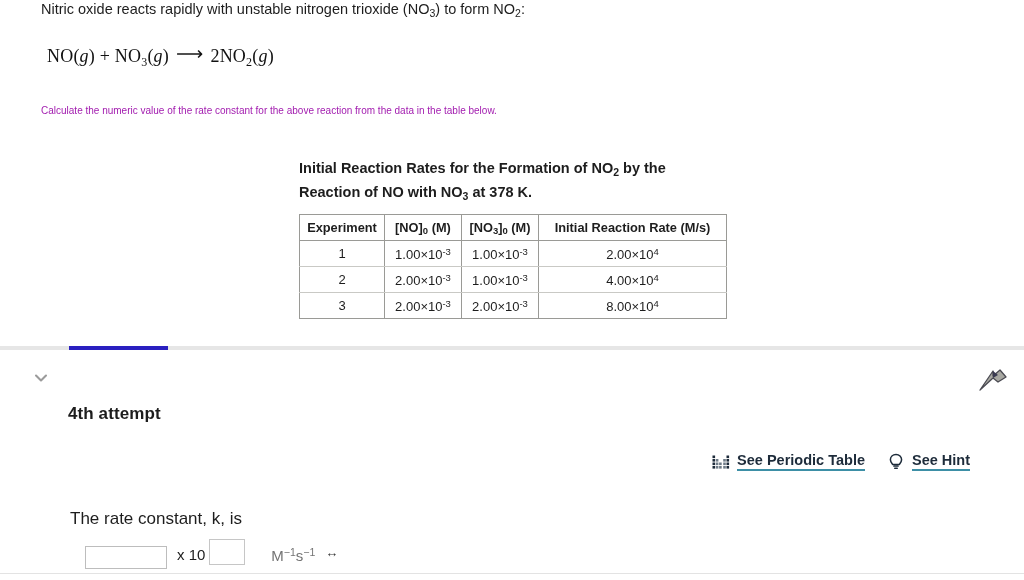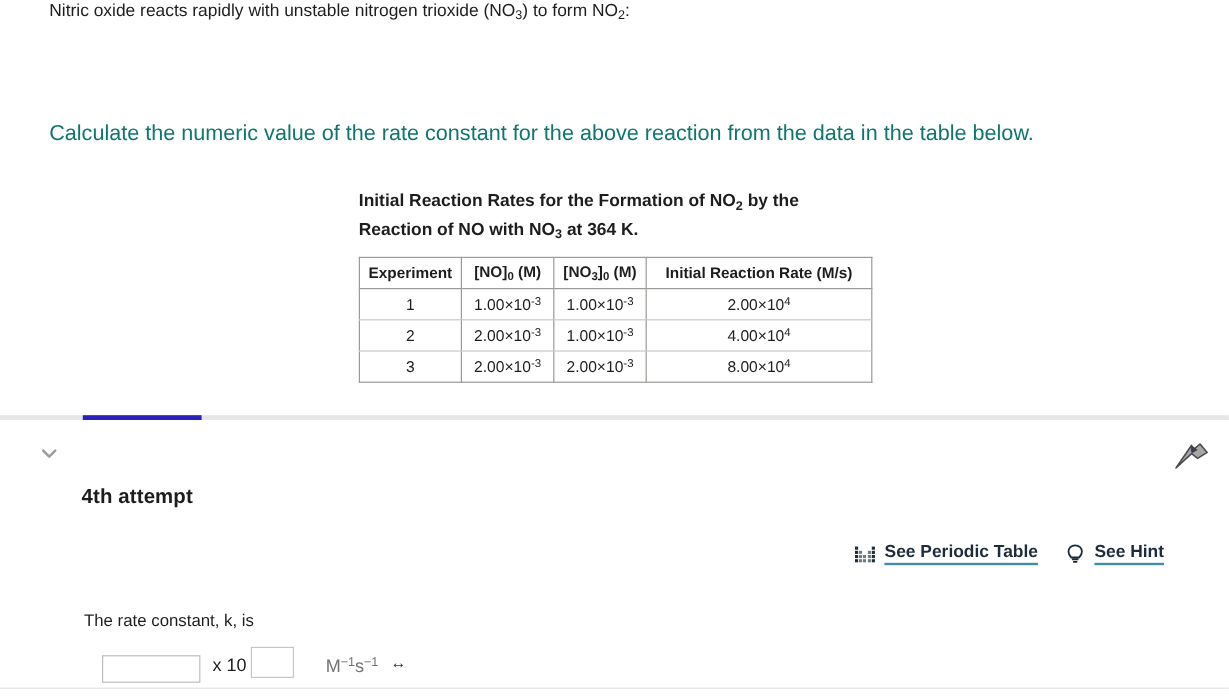--- a/index.html
+++ b/index.html
@@ -57,23 +57,23 @@
     display: inline-block;
     margin: 0 7px;
     position: relative;
     top: -2px;
     font-size: 19px;
   }
   .instruction-line {
     position: absolute;
     left: 41px;
     top: 102px;
-    font-size: 18px;
+    font-size: 10px;
     line-height: 18px;
-    color: #0f766e;
+    color: #a21caf;
     white-space: nowrap;
   }
 
   
   .table-block {
     position: absolute;
     left: 299px;
     top: 158px;
     width: 430px;
   }
@@ -216,21 +216,21 @@
     align-items: center;
     justify-content: center;
   }
   .icon-box svg { display: block; }
 
   
   .answer-label {
     position: absolute;
     left: 70px;
     top: 509px;
-    font-size: 14px;
+    font-size: 17px;
     color: #1d1d1d;
     white-space: nowrap;
   }
   .answer-row {
     position: absolute;
     left: 85px;
     top: 546px;
     display: flex;
     align-items: flex-start;
     height: 28px;
@@ -296,26 +296,31 @@
 </style>
 </head>
 <body>
 
 <div class="question-area">
 
   <div class="prompt-line">
     <span>Nitric oxide reacts rapidly with unstable nitrogen trioxide (NO</span><sub>3</sub><span>) to form NO</span><sub>2</sub><span>:</span>
   </div>
 
+  <div class="equation">
+    <span>NO</span>(<span class="ital">g</span>)
+    <span>+</span>
+    <span>NO</span><span class="sub">3</span>(<span class="ital">g</span>)<span class="arrow">⟶</span><span>2</span><span>NO</span><span class="sub">2</span>(<span class="ital">g</span>)
+  </div>
 
   <div class="instruction-line">Calculate the numeric value of the rate constant for the above reaction from the data in the table below.</div>
 
   <div class="table-block">
     <div class="table-caption">
-      <span>Initial Reaction Rates for the Formation of NO</span><sub>2</sub><span> by the Reaction of NO with NO</span><sub>3</sub><span> at 364 K.</span>
+      <span>Initial Reaction Rates for the Formation of NO</span><sub>2</sub><span> by the Reaction of NO with NO</span><sub>3</sub><span> at 378 K.</span>
     </div>
 
     <table class="data-table">
       <colgroup>
         <col class="col-exp">
           <col class="col-no">
           <col class="col-no3">
           <col class="col-rate">
       </colgroup>
       <thead>

